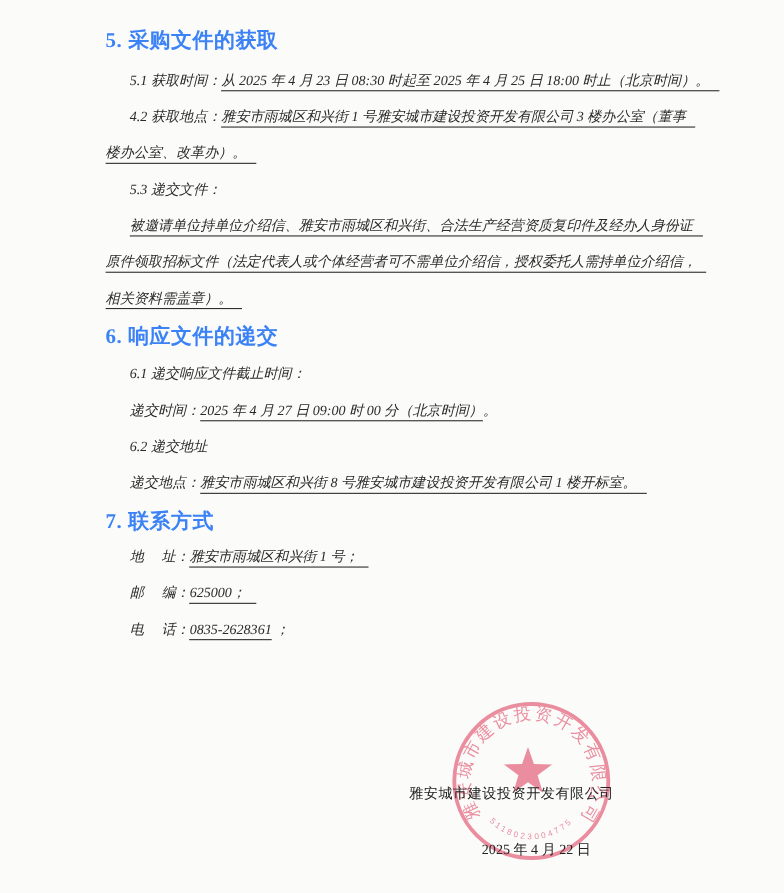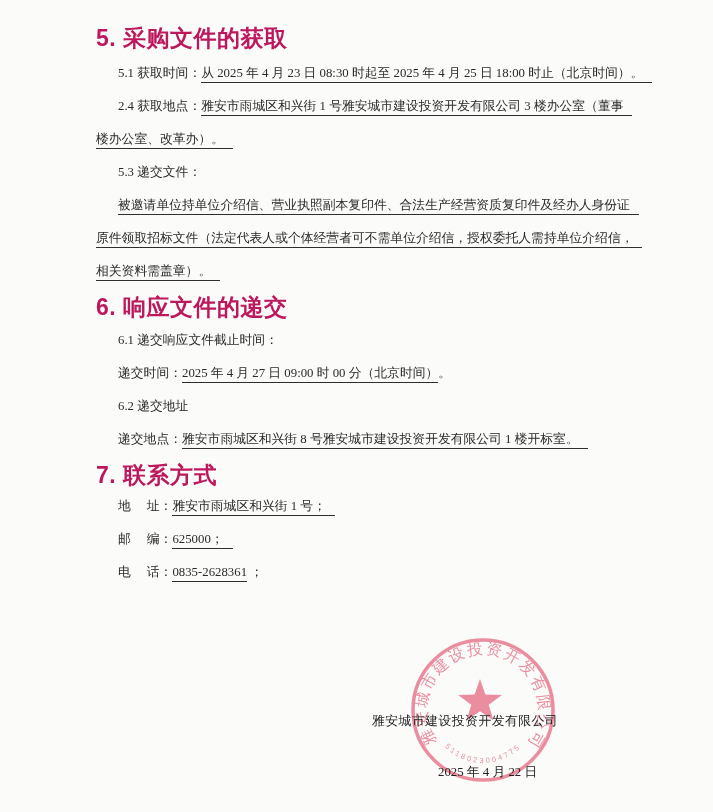--- a/index.html
+++ b/index.html
@@ -10,38 +10,38 @@
     color:#2a2a2a;
     overflow:hidden;
     position:relative;
   }
   .page {
     position:absolute; inset:0;
     padding:26px 85px 0 96px;
     box-sizing:border-box;
   }
   .h {
-    font-family:Liberation Sans, sans-serif;
+    font-family:Liberation Serif, serif;
     font-weight:bold;
-    font-size:23px;
+    font-size:19px;
     letter-spacing:0.5px;
     height:38px;
     line-height:24px;
-    color:#be185d;
+    color:#3b82f6;
   }
   .h6 { height:36px; }
   .h7 { height:34px; }
   .ln {
     height:33px;
     font-size:12.8px;
     line-height:19px;
     white-space:pre;
   }
   .ln.ind { padding-left:22px; }
-  .seg { white-space:pre; }
+  .seg { white-space:pre;font-style:italic; }
   .seg.u {
     border-bottom:1px solid #2e2e2e;
     padding-bottom:2px;
     margin-top:32px;
   }
   .ln .seg.u:last-child { padding-right:9px; }
   .signature {
     position:absolute;
     font-size:12.8px;
     color:#222;
@@ -58,24 +58,24 @@
     opacity:0.72;
   }
 </style>
 </head>
 <body>
 
 <div class="page">
   <div>
       <div class="h h5">5. 采购文件的获取</div>
       <div class="ln ind"><span class="seg">5.1 获取时间：</span><span class="seg u">从 2025 年 4 月 23 日 08:30 时起至 2025 年 4 月 25 日 18:00 时止（北京时间）。</span></div>
-      <div class="ln ind"><span class="seg">2.4 获取地点：</span><span class="seg u">雅安市雨城区和兴街 1 号雅安城市建设投资开发有限公司 3 楼办公室（董事</span></div>
+      <div class="ln ind"><span class="seg">4.2 获取地点：</span><span class="seg u">雅安市雨城区和兴街 1 号雅安城市建设投资开发有限公司 3 楼办公室（董事</span></div>
       <div class="ln"><span class="seg u">楼办公室、改革办）。</span></div>
       <div class="ln ind"><span class="seg">5.3 递交文件：</span></div>
-      <div class="ln ind"><span class="seg u">被邀请单位持单位介绍信、营业执照副本复印件、合法生产经营资质复印件及经办人身份证</span></div>
+      <div class="ln ind"><span class="seg u">被邀请单位持单位介绍信、雅安市雨城区和兴街、合法生产经营资质复印件及经办人身份证</span></div>
       <div class="ln"><span class="seg u">原件领取招标文件（法定代表人或个体经营者可不需单位介绍信，授权委托人需持单位介绍信，</span></div>
       <div class="ln"><span class="seg u">相关资料需盖章）。</span></div>
       <div class="h h6">6. 响应文件的递交</div>
       <div class="ln ind"><span class="seg">6.1 递交响应文件截止时间：</span></div>
       <div class="ln ind"><span class="seg">递交时间：</span><span class="seg u">2025 年 4 月 27 日 09:00 时 00 分（北京时间）</span><span class="seg">。</span></div>
       <div class="ln ind"><span class="seg">6.2 递交地址</span></div>
       <div class="ln ind"><span class="seg">递交地点：</span><span class="seg u">雅安市雨城区和兴街 8 号雅安城市建设投资开发有限公司 1 楼开标室。</span></div>
       <div class="h h7">7. 联系方式</div>
       <div class="ln ind"><span class="seg">地　 址：</span><span class="seg u">雅安市雨城区和兴街 1 号；</span></div>
       <div class="ln ind"><span class="seg">邮　 编：</span><span class="seg u">625000；</span></div>

